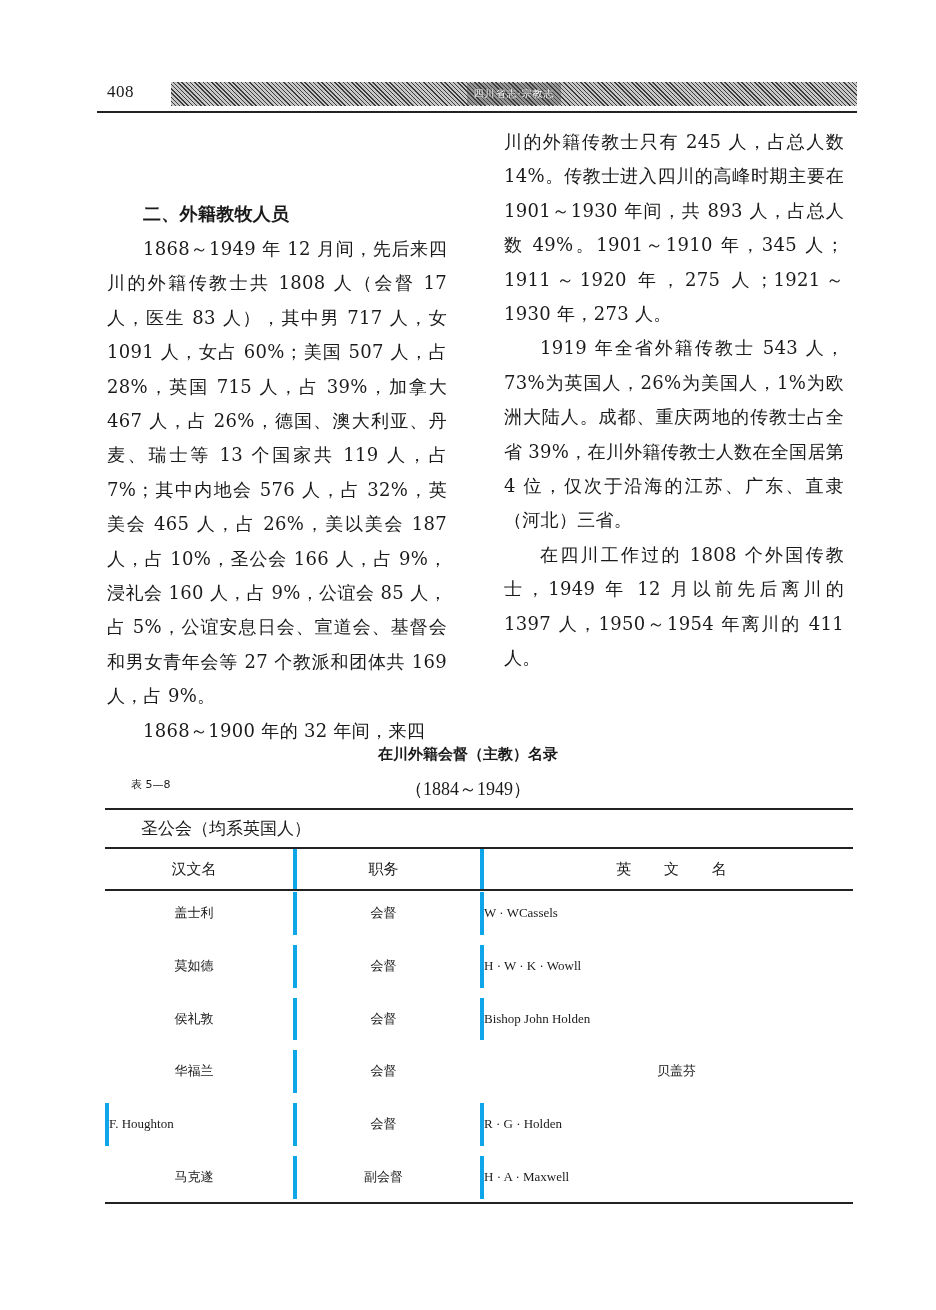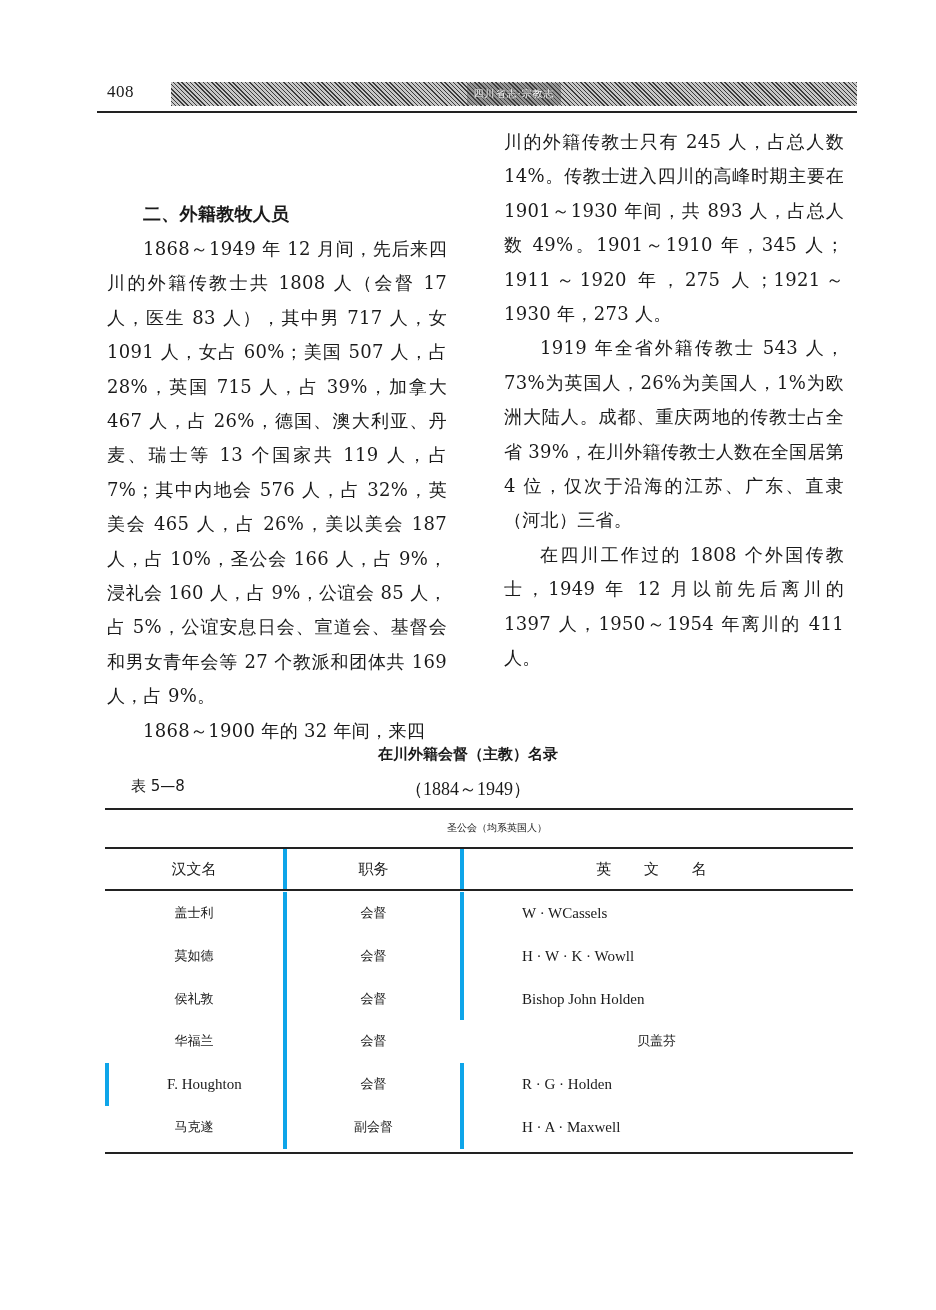--- a/index.html
+++ b/index.html
@@ -21,36 +21,36 @@
          letter-spacing: 0.3px; text-align: justify; }
   .col-left { left: 107px; top: 168px; margin-top: 28px; }
   .col-right { left: 504px; top: 125px; }
   .col p { margin: 0; text-indent: 0; }
   .col p.indent { text-indent: 36px; }
   .section-heading { font-family: "DejaVu Sans", sans-serif; font-weight: bold; font-size: 18px;
                      padding-left: 36px; line-height: 36px; }
 
   .table-title { position: absolute; left: 0; width: 936px; top: 745px; text-align: center;
                  font-family: "DejaVu Sans", sans-serif; font-weight: bold; font-size: 15px; }
-  .table-label { position: absolute; left: 131px; top: 777px; font-size: 15px;
+  .table-label { position: absolute; left: 131px; top: 777px; font-size: 11px;
                  font-family: "DejaVu Sans", sans-serif; }
   .table-range { position: absolute; left: 0; width: 936px; top: 777px; text-align: center; font-size: 18px;
                  font-family: "Liberation Serif", serif; }
 
   .tbl { position: absolute; left: 105px; top: 808px; width: 748px; }
   .rule { height: 2px; background: #222; width: 100%; }
-  .group-row { height: 37px; line-height: 37px; padding-left: 36px; font-size: 10px;
-               font-family: Liberation Mono, monospace; text-align: center; }
-  .grid { display: grid; grid-template-columns: 178px 177px 393px; }
+  .group-row { height: 37px; line-height: 37px; padding-left: 36px; font-size: 17px;
+               font-family: Liberation Serif, serif; }
+  .grid { display: grid; grid-template-columns: 178px 177px 393px; gap: 10px; }
   .hcell { height: 40px; line-height: 40px; text-align: center; font-size: 15px;
            font-family: "DejaVu Sans", sans-serif; }
   .cell { height: 42.8px; line-height: 42.8px; font-size: 13px; }
   .c-zh { text-align: center; font-family: "DejaVu Sans", sans-serif; }
   .c-role { text-align: center; font-family: "DejaVu Sans", sans-serif; }
-  .c-en { padding-left: 58px; font-family: "Liberation Serif", serif; font-size: 15px; }
+  .c-en { font-family: "Liberation Serif", serif; font-size: 13px; }
   .vline { border-left: 4px solid #0ea5e9; }
   .hdr-en { letter-spacing: 14px; }
   .body-grid { padding-top: 1px; padding-bottom: 3px; }
 </style>
 </head>
 <body>
 
 <div class="page-number">408</div>
 <div class="running-banner">
   <span class="running-title">四川省志·宗教志</span>

